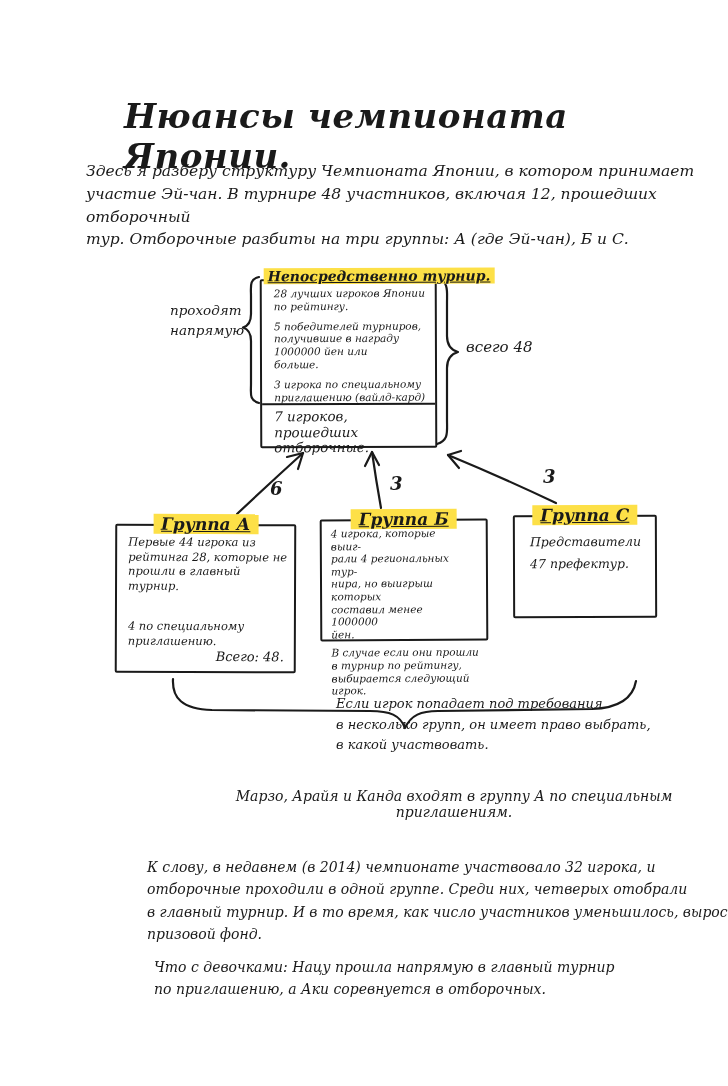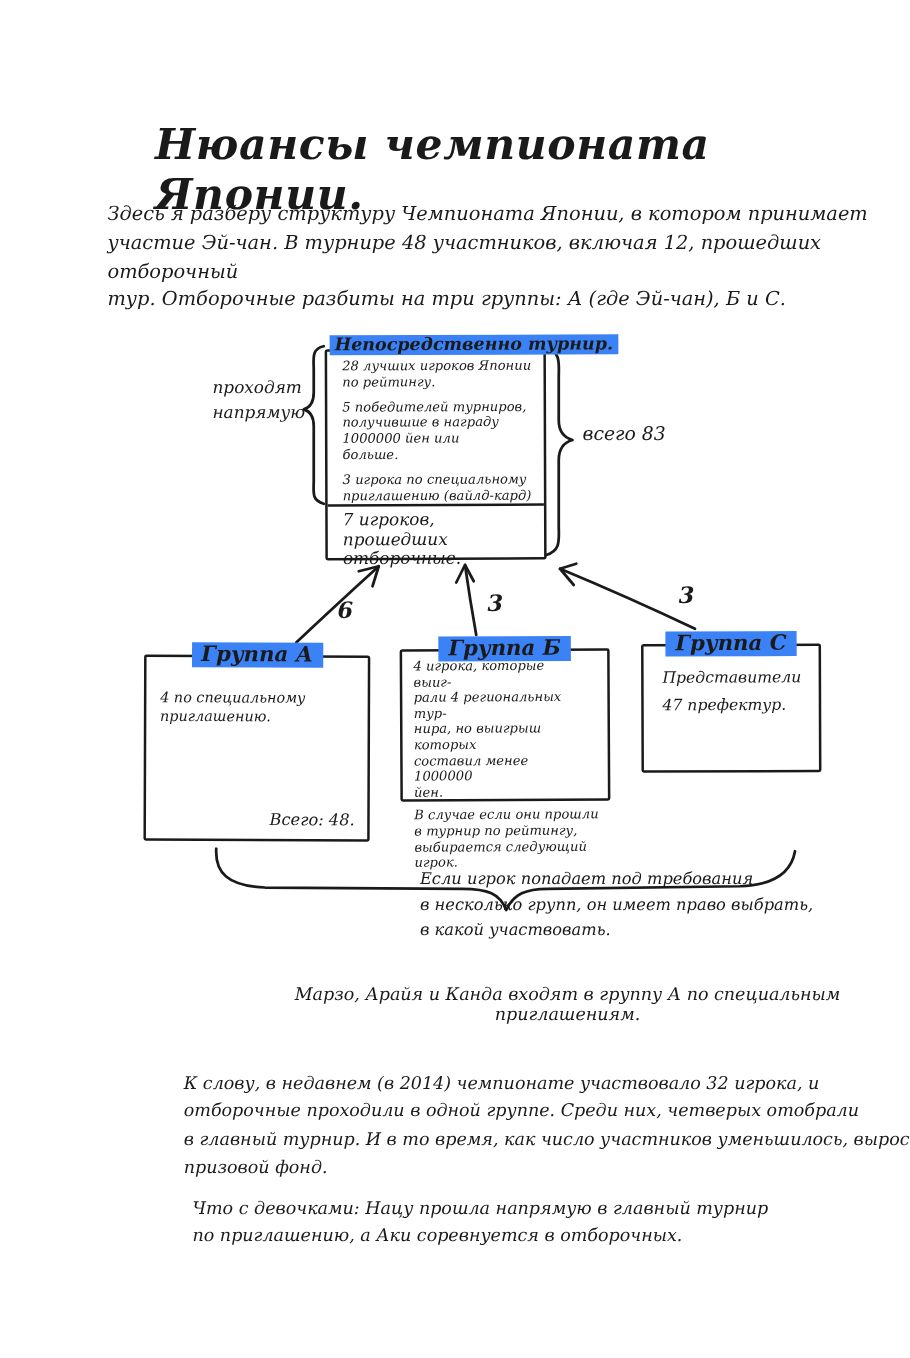--- a/index.html
+++ b/index.html
@@ -24,22 +24,23 @@
     font-size:15.5px;line-height:1.47;
   }
   
   .main-box{
     position:absolute;z-index:2;
     left:260px;top:279px;width:173px;height:165px;
     border:2.4px solid #1a1a1a;border-radius:2px;
     transform:rotate(-0.2deg);
   }
   .box-label{
-    position:absolute;background:#3b82f6;white-space:nowrap;
+    position:absolute;background:#fde047;white-space:nowrap;
     font-weight:bold;
+    text-decoration:underline;
   }
   .main-label{
     top:-13px;left:2px;padding:0 4px;
     font-size:14px;
   }
   .main-upper{position:absolute;top:0;left:0;right:0;bottom:43px;padding:6px 2px 0 12px;}
   .main-upper p{margin:0 0 7px;font-size:10.5px;line-height:1.22;white-space:pre-line;}
   .main-lower{
     position:absolute;left:0;right:0;bottom:0;height:43px;
     border-top:2.4px solid #1a1a1a;
@@ -117,28 +118,32 @@
 приглашению (вайлд-кард)</p>
     </div>
     <div class="main-lower">
       <p>7 игроков, прошедших
 отборочные.</p>
     </div>
   </div>
 
   <div class="txt left-label">проходят
 напрямую</div>
-  <div class="txt right-label">всего 83</div>
+  <div class="txt right-label">всего 48</div>
 
   <div class="txt arrow-num num-a">6</div>
   <div class="txt arrow-num num-b">3</div>
   <div class="txt arrow-num num-c">3</div>
 
   <div class="group-box group-a">
     <span class="box-label group-label">Группа А</span>
+    <p class="p1">Первые 44 игрока из
+рейтинга 28, которые не
+прошли в главный
+турнир.</p>
     <p class="p2">4 по специальному
 приглашению.</p>
     <p class="total">Всего: 48.</p>
   </div>
 
   <div class="group-box group-b">
     <span class="box-label group-label">Группа Б</span>
     <p class="p1">4 игрока, которые выиг-
 рали 4 региональных тур-
 нира, но выигрыш которых

